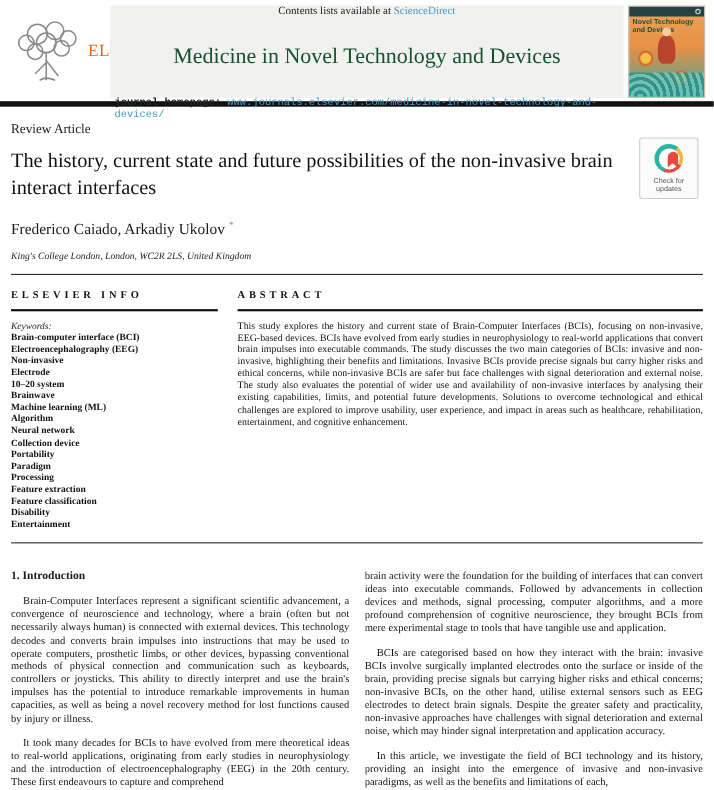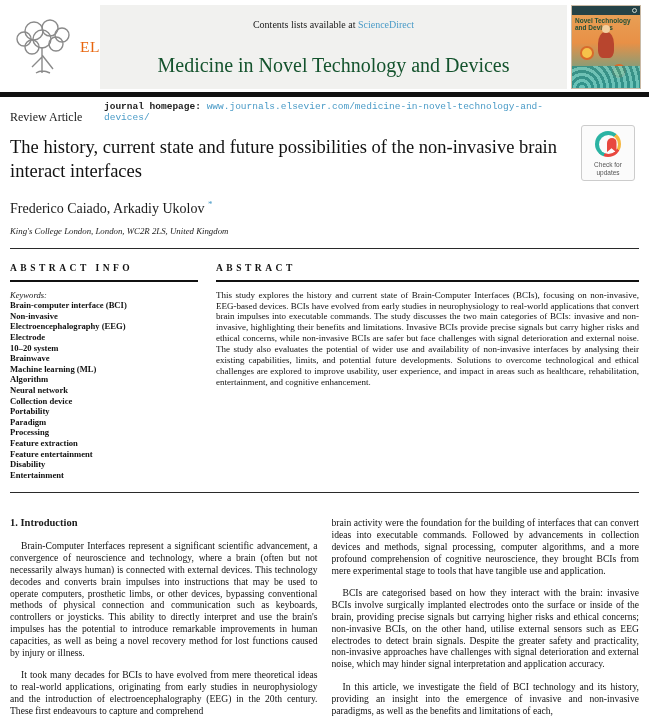--- a/index.html
+++ b/index.html
@@ -8,21 +8,21 @@
   .page {
     position: relative; width: 649px; height: 718px;
     background: #ffffff; overflow: hidden; margin: 0 auto;
   }
 
   
   .header { display: flex; align-items: stretch; margin: 5px 8px 0 8px; height: 84px; }
   .logo-col { width: 92px; display: flex; flex-direction: row; align-items: center; justify-content: flex-start; padding-top: 2px; }
   .logo-col svg { display: block; }
   .elsevier-word { font-family: "Liberation Serif", serif; color: #e8650d; font-size: 15.5px; letter-spacing: 0.5px; margin-top: -2px; }
-  .header-box { flex: 1; background: #f1f1ef; display: flex; flex-direction: column; align-items: center; justify-content: space-between; padding: 14px 4px 7px 4px; margin-right: 4px; gap: 24px; }
+  .header-box { flex: 1; background: #f1f1ef; display: flex; flex-direction: column; align-items: center; justify-content: space-between; padding: 0 4px 7px 4px; margin-right: 4px; gap: 24px; }
   .contents-line { font-size: 10px; color: #1a1a1a; }
   .link-blue { color: #4a9bc7; text-decoration: none; }
   .journal-title { font-size: 20px; color: #14532d; }
   .homepage-line { font-family: Liberation Mono, monospace; font-size: 9.5px; font-weight: bold; color: #222; }
   .homepage-line a { font-weight: normal; color: #4a9bc7; text-decoration: none; }
 
   
   .cover { width: 70px; height: 84px; position: relative; overflow: hidden; background: linear-gradient(180deg, #e8a45a 0%, #e89046 45%, #3aa7a0 100%); border: 1px solid #c9b9a5; }
   .cover-topbar { position: absolute; top: 0; left: 0; right: 0; height: 9px; background: #254246; }
   .cover-dot { position: absolute; top: 2px; right: 3px; width: 5px; height: 5px; border-radius: 50%; border: 1px solid #cfd8ce; }
@@ -146,39 +146,39 @@
       <span class="author-mark">*</span>
     </div>
     <div class="affiliation">King's College London, London, WC2R 2LS, United Kingdom</div>
   </div>
 
   <div class="rule-full"></div>
 
   <div class="info-section">
 
     <div class="info-left">
-      <div class="info-heading" style="letter-spacing: 3.5px;">ABSTRACT INFO</div>
+      <div class="info-heading" style="letter-spacing: 3.5px;">ELSEVIER INFO</div>
       <div class="heading-rule"></div>
       <div class="keywords-label">Keywords:</div>
       <div>
         <div class="keyword-item">Brain-computer interface (BCI)</div>
+        <div class="keyword-item">Electroencephalography (EEG)</div>
         <div class="keyword-item">Non-invasive</div>
-        <div class="keyword-item">Electroencephalography (EEG)</div>
         <div class="keyword-item">Electrode</div>
         <div class="keyword-item">10–20 system</div>
         <div class="keyword-item">Brainwave</div>
         <div class="keyword-item">Machine learning (ML)</div>
         <div class="keyword-item">Algorithm</div>
         <div class="keyword-item">Neural network</div>
         <div class="keyword-item">Collection device</div>
         <div class="keyword-item">Portability</div>
         <div class="keyword-item">Paradigm</div>
         <div class="keyword-item">Processing</div>
         <div class="keyword-item">Feature extraction</div>
-        <div class="keyword-item">Feature entertainment</div>
+        <div class="keyword-item">Feature classification</div>
         <div class="keyword-item">Disability</div>
         <div class="keyword-item">Entertainment</div>
       </div>
     </div>
 
     <div class="info-right">
       <div class="info-heading" style="letter-spacing: 3.5px;">ABSTRACT</div>
       <div class="heading-rule"></div>
       <div class="abstract-text">This study explores the history and current state of Brain-Computer Interfaces (BCIs), focusing on non-invasive, EEG-based devices. BCIs have evolved from early studies in neurophysiology to real-world applications that convert brain impulses into executable commands. The study discusses the two main categories of BCIs: invasive and non-invasive, highlighting their benefits and limitations. Invasive BCIs provide precise signals but carry higher risks and ethical concerns, while non-invasive BCIs are safer but face challenges with signal deterioration and external noise. The study also evaluates the potential of wider use and availability of non-invasive interfaces by analysing their existing capabilities, limits, and potential future developments. Solutions to overcome technological and ethical challenges are explored to improve usability, user experience, and impact in areas such as healthcare, rehabilitation, entertainment, and cognitive enhancement.</div>
     </div>

